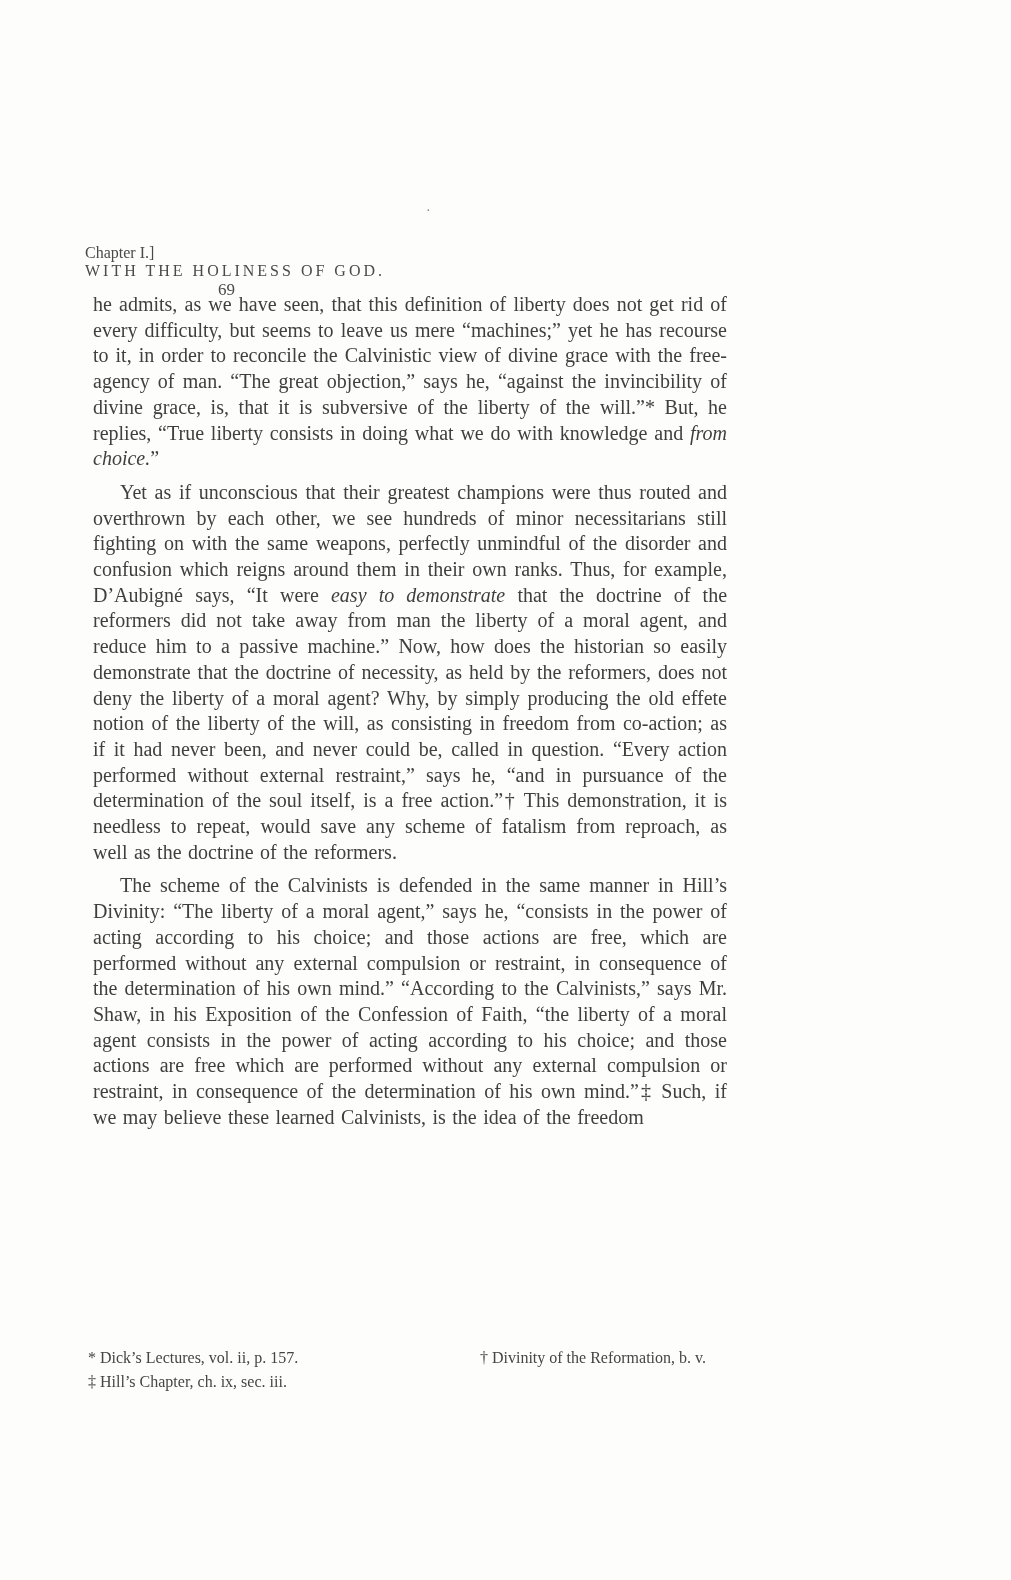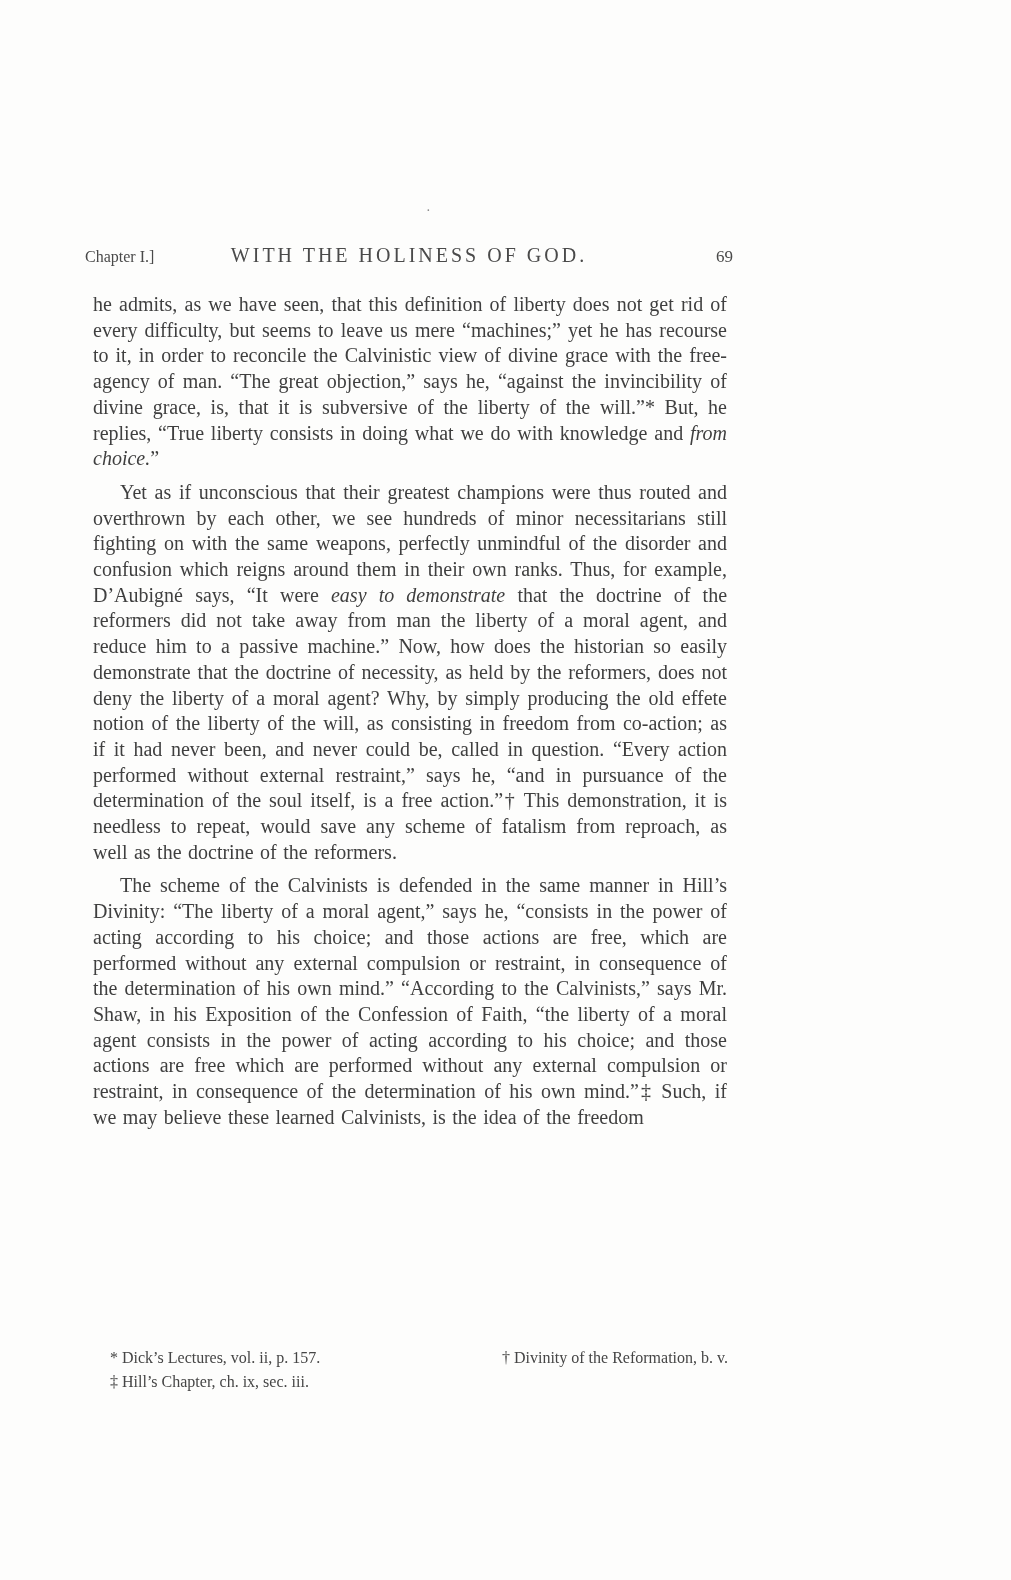--- a/index.html
+++ b/index.html
@@ -24,31 +24,32 @@
     font-size: 14px;
     color: #8a8a8a;
   }
   .page-header {
     position: absolute;
     top: 244px;
     left: 85px;
     width: 648px;
     display: flex;
     align-items: baseline;
+    flex-direction: column;
   }
   .header-chapter {
     width: 150px;
     font-size: 16px;
     color: #4a4a4a;
     white-space: nowrap;
   }
   .header-title {
     flex: 1;
     text-align: center;
-    font-size: 20px;
+    font-size: 16px;
     letter-spacing: 3px;
     color: #4a4a4a;
     white-space: nowrap;
   }
   .header-page {
     width: 150px;
     text-align: right;
     font-size: 17px;
     color: #4a4a4a;
   }
@@ -68,21 +69,21 @@
   }
   .body-text p.indent {
     text-indent: 27px;
   }
   .body-text i {
     font-style: italic;
   }
   .footnotes {
     position: absolute;
     top: 1346px;
-    left: 110px;
+    left: 88px;
     width: 618px;
     font-size: 16px;
     line-height: 24px;
     color: #454545;
   }
   .footnote-row {
     display: flex;
     justify-content: space-between;
   }
   .footnote-item {

